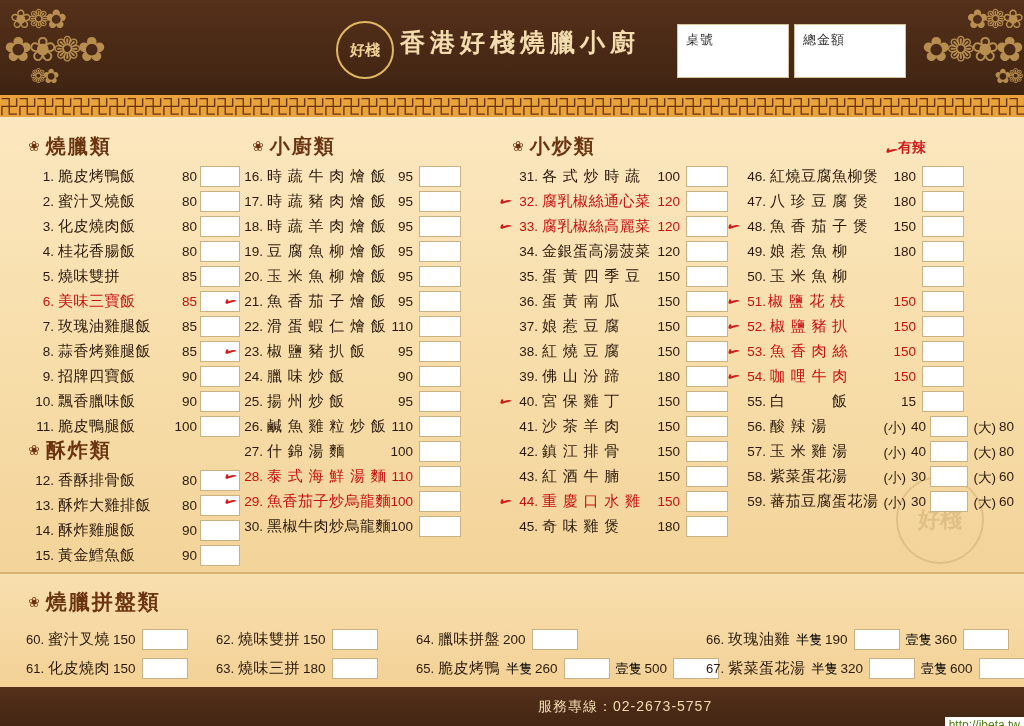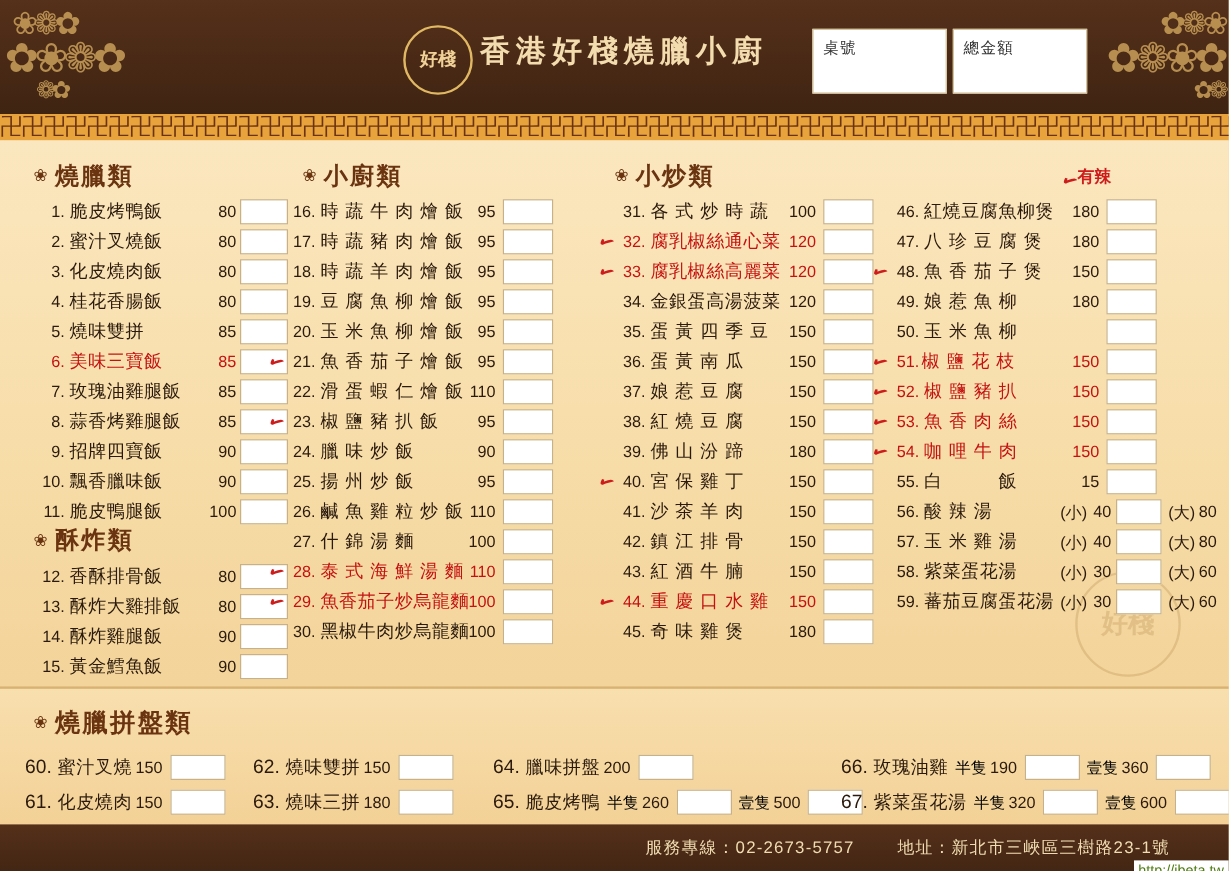--- a/index.html
+++ b/index.html
@@ -117,21 +117,21 @@
   }
   .red .num,.red .nm,.red .pr{color:#c41212;}
 
   
   .bottom{
     position:absolute;left:0;top:572px;width:1024px;height:115px;
     background:linear-gradient(180deg,#f8dfae 0%,#f3d196 100%);
     border-top:2px solid #d9b273;
   }
   .brow{position:absolute;white-space:nowrap;}
-  .brow .num{position:static;display:inline-block;width:24px;text-align:center;font-size:16px;}
+  .brow .num{position:static;display:inline-block;width:24px;text-align:right;font-size:13px;}
   .brow .nm{position:static;display:inline-block;font-size:15px;margin-left:4px;}
   .brow .pr{position:static;display:inline-block;font-size:13.5px;margin-left:3px;}
   .brow .sz{position:static;display:inline-block;font-size:13px;margin-left:6px;}
   .bbox{display:inline-block;width:44px;height:19px;background:#fff;border:1px solid #c9b183;vertical-align:middle;margin-left:6px;}
 
   
   .footer{
     position:absolute;left:0;top:687px;width:1024px;height:46px;
     background:#4a2c17;
     background:linear-gradient(180deg,#55301a 0%,#3f2412 100%);
@@ -601,17 +601,16 @@
         <div class="brow" style="left: 210px; top: 84px;"><span class="num">63.</span><span class="nm">燒味三拼</span><span class="pr">180</span><span class="bbox"></span></div>
         <div class="brow" style="left: 410px; top: 55px;"><span class="num">64.</span><span class="nm">臘味拼盤</span><span class="pr">200</span><span class="bbox"></span></div>
         <div class="brow" style="left: 410px; top: 84px;"><span class="num">65.</span><span class="nm">脆皮烤鴨</span><span class="sz">半隻</span><span class="pr">260</span><span class="bbox"></span><span class="sz">壹隻</span><span class="pr">500</span><span class="bbox"></span></div>
         <div class="brow" style="left: 700px; top: 55px;"><span class="num">66.</span><span class="nm">玫瑰油雞</span><span class="sz">半隻</span><span class="pr">190</span><span class="bbox"></span><span class="sz">壹隻</span><span class="pr">360</span><span class="bbox"></span></div>
         <div class="brow" style="left: 700px; top: 84px;"><span class="num">67.</span><span class="nm">紫菜蛋花湯</span><span class="sz">半隻</span><span class="pr">320</span><span class="bbox"></span><span class="sz">壹隻</span><span class="pr">600</span><span class="bbox"></span></div>
       </div>
   </div>
 
   <div class="footer">
     <div class="ftxt" id="foot-tel">服務專線：02-2673-5757</div>
-    <div class="ftxt" id="foot-addr">地址：新北市三峽區三樹路23-1號</div>
     <div class="urlbar">http://ibeta.tw</div>
   </div>
 
 </div>
 
 </body></html>

